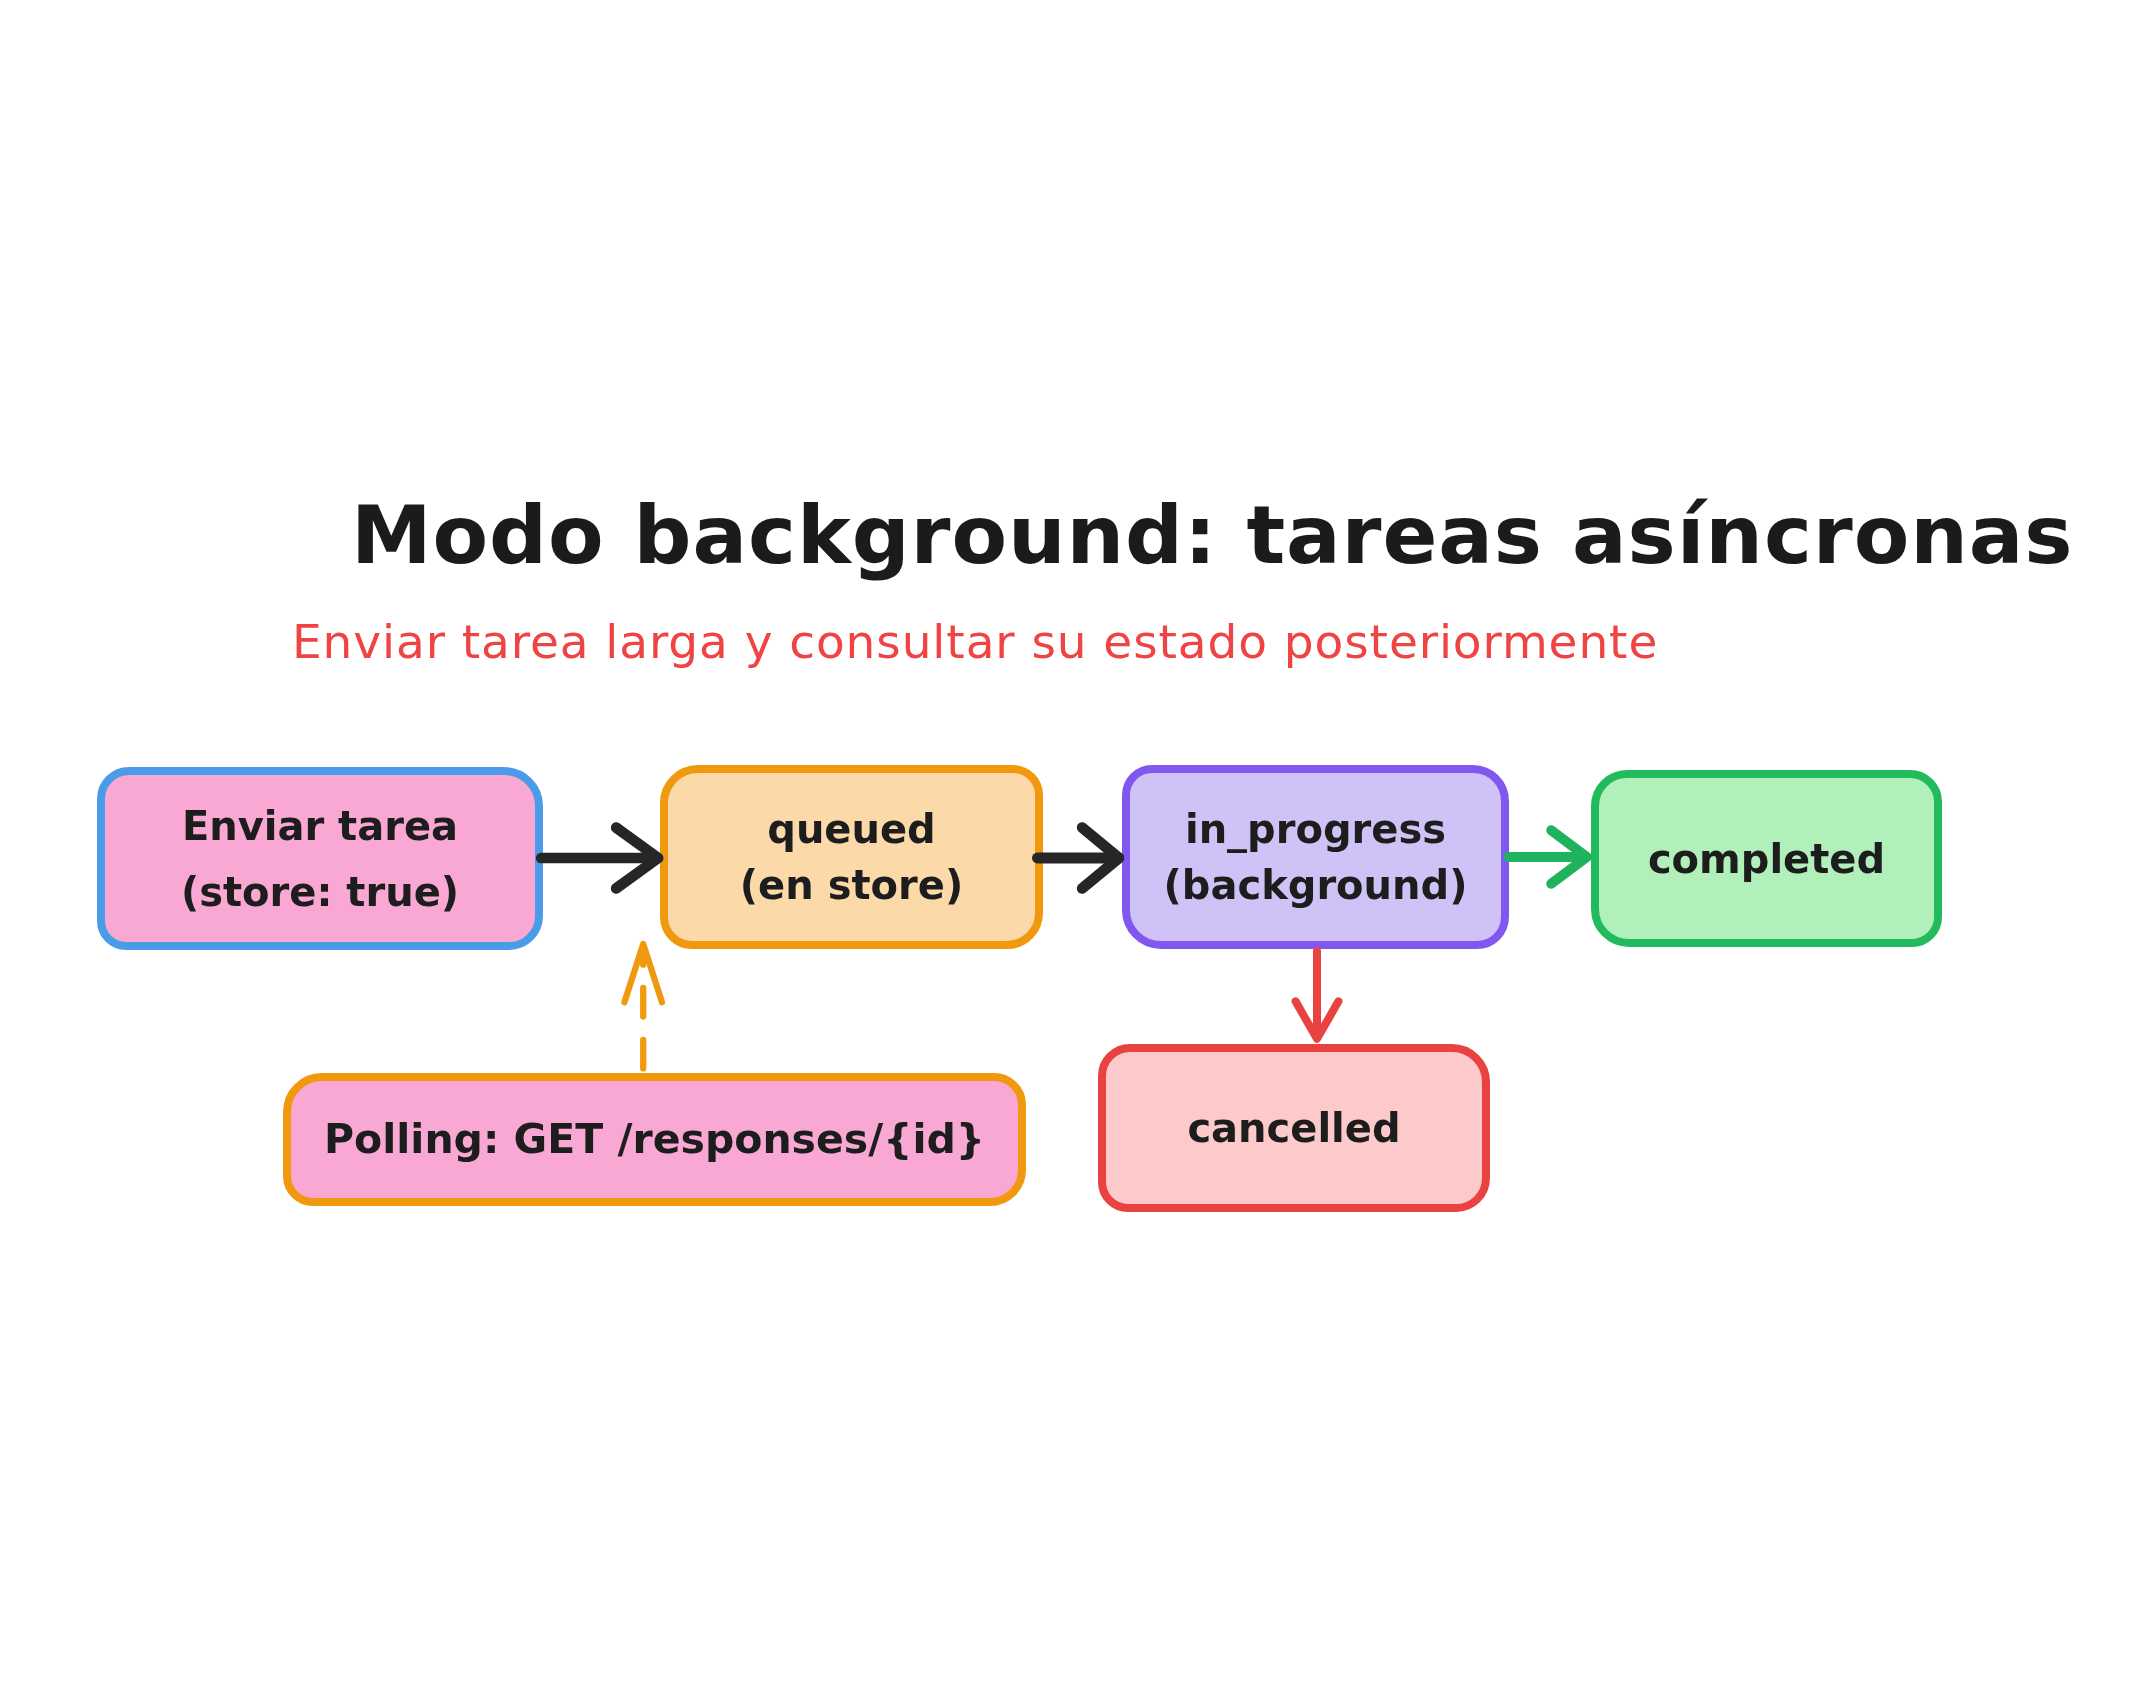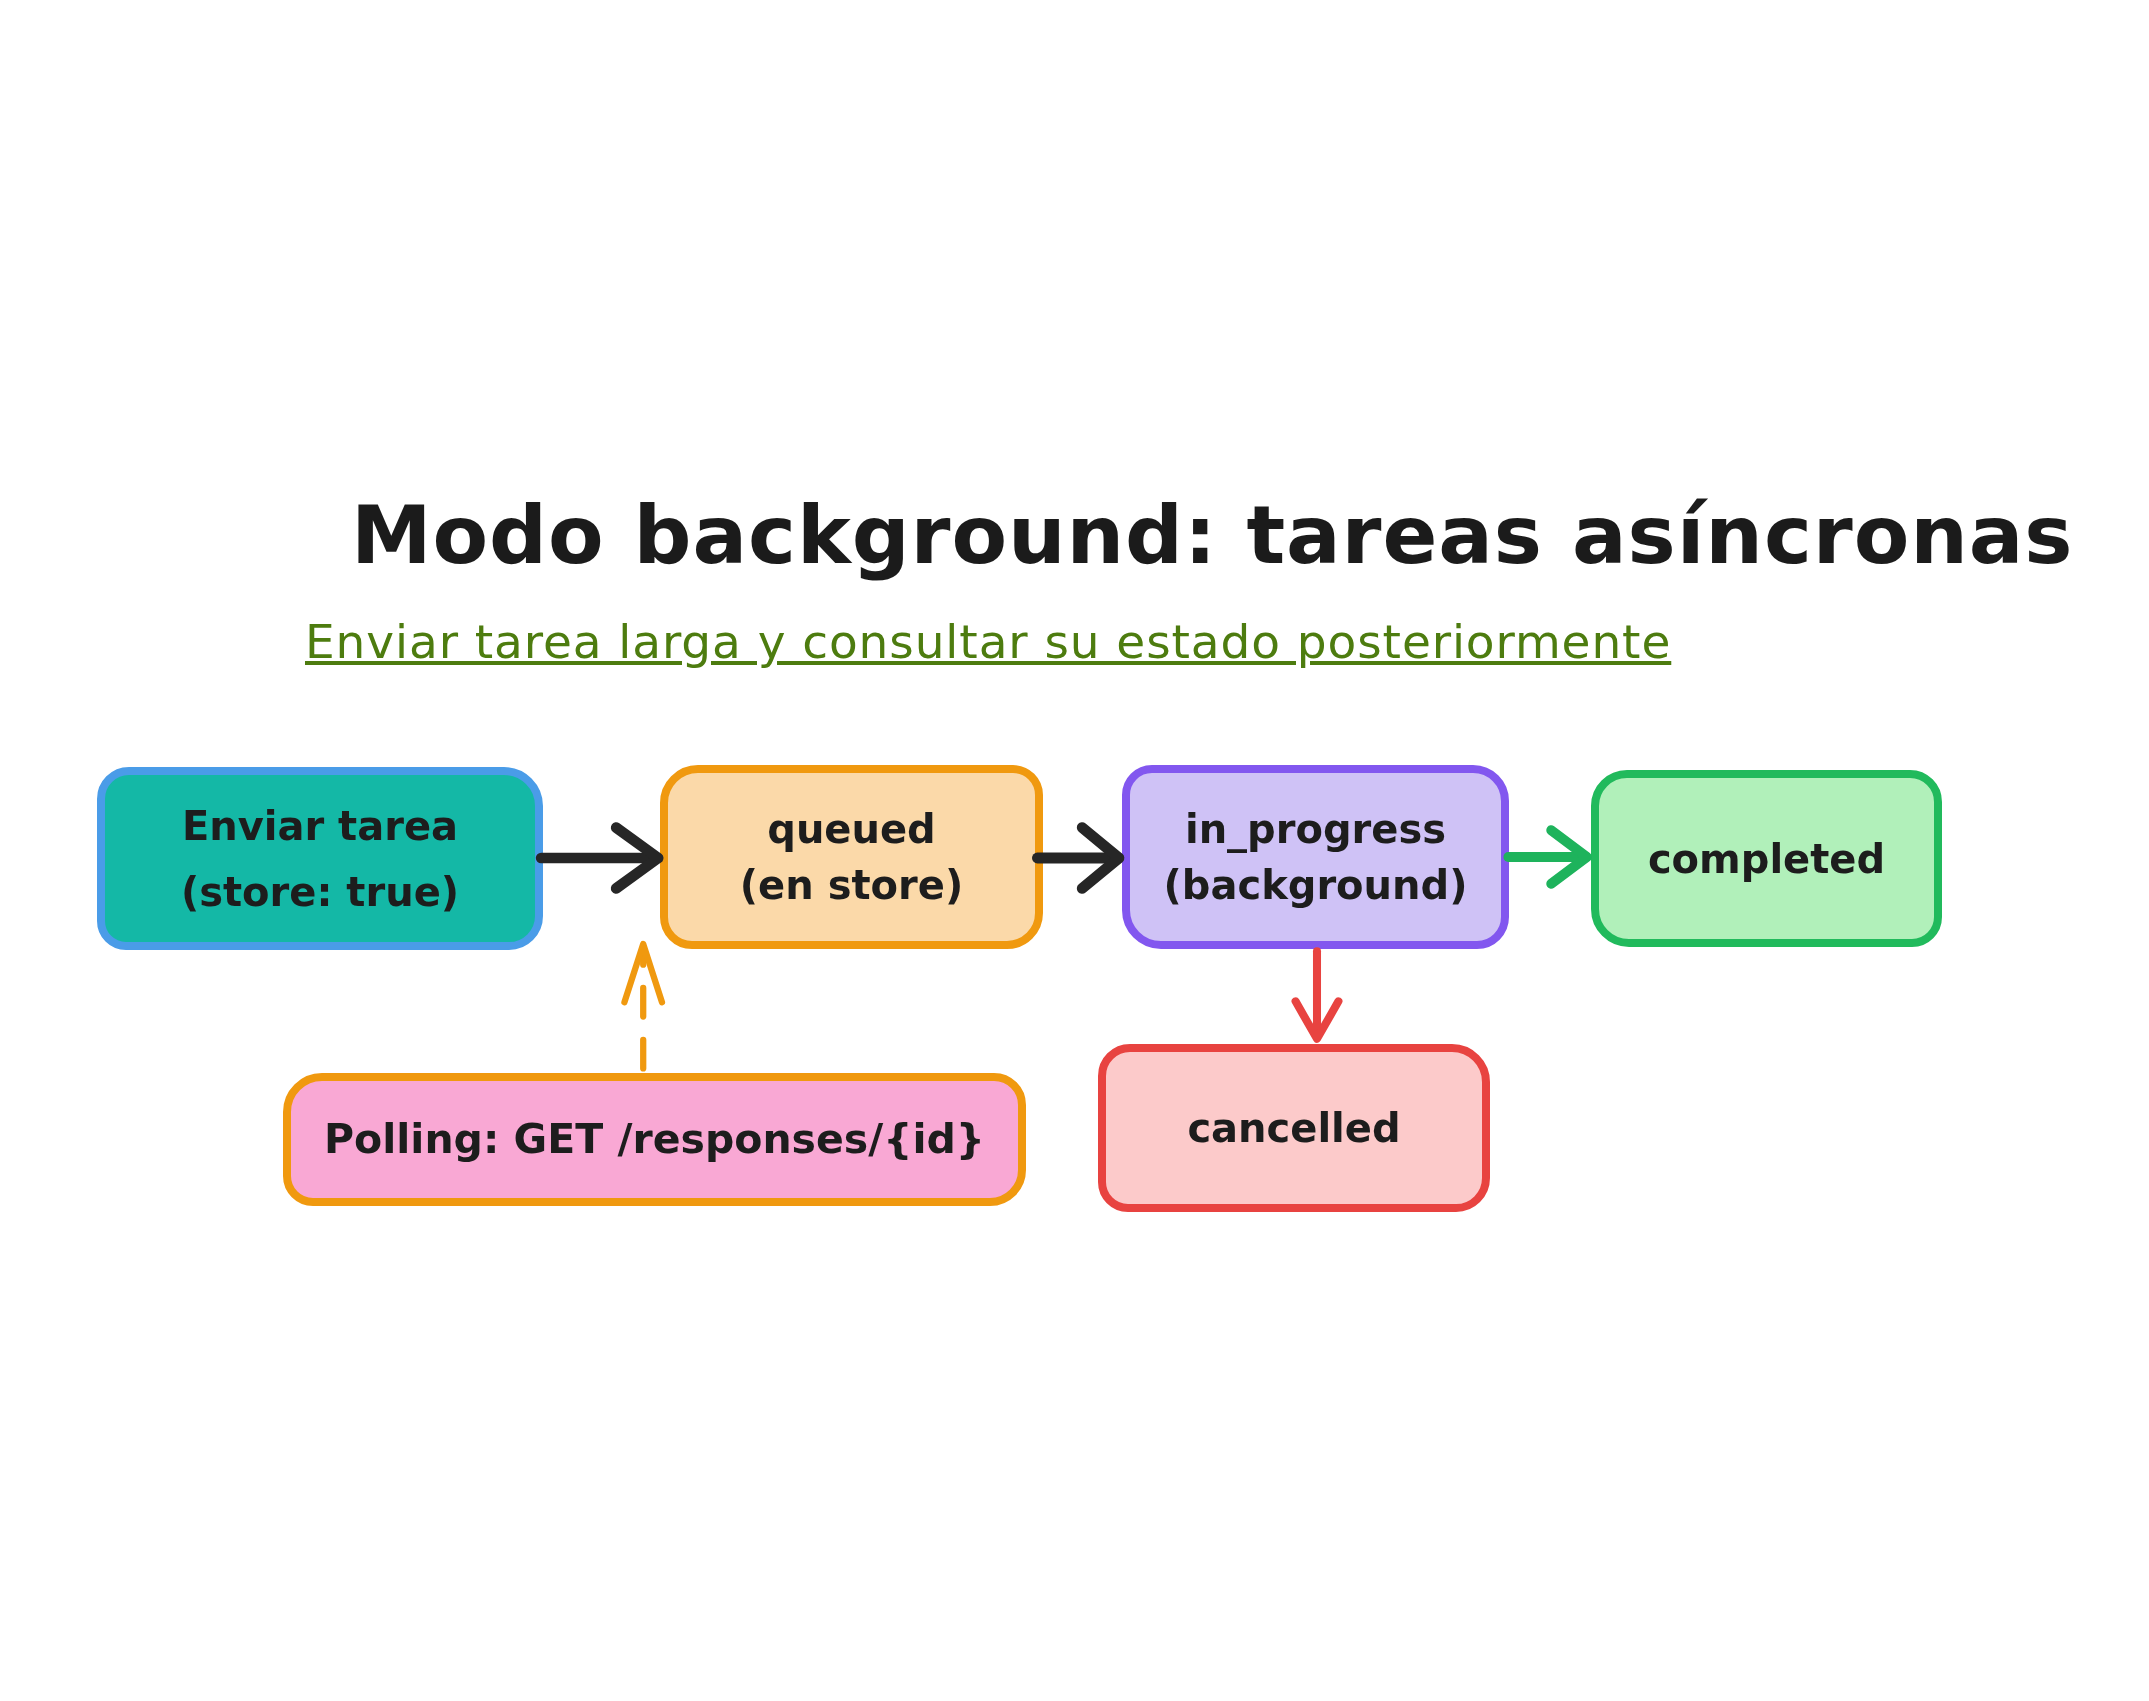--- a/index.html
+++ b/index.html
@@ -18,28 +18,27 @@
     left: 351px;
     top: 488px;
     font-size: 81px;
     font-weight: 700;
     letter-spacing: 0.9px;
     color: #1b1b1b;
     white-space: nowrap;
   }
   .subtitle {
     position: absolute;
-    left: 305px;
+    left: 292px;
     top: 614px;
     font-size: 47px;
     font-weight: 400;
     letter-spacing: 0.9px;
-    color: #4d7c0f;
+    color: #ef4444;
     white-space: nowrap;
-    text-decoration: underline;
   }
   .node {
     position: absolute;
     box-sizing: border-box;
     display: flex;
     flex-direction: column;
     align-items: center;
     justify-content: center;
     gap: 10.7px;
     text-align: center;
@@ -58,21 +57,21 @@
   }
 </style>
 </head>
 <body>
 
 <div class="canvas">
 
   <div class="title">Modo background: tareas asíncronas</div>
   <div class="subtitle">Enviar tarea larga y consultar su estado posteriormente</div>
 
-  <div class="node" style="left: 97px; top: 767px; width: 446px; height: 183px; border-radius: 32px 39px 34px 29px; background-color: #14b8a6; border-color: rgb(74, 156, 232); gap: 20px;">
+  <div class="node" style="left: 97px; top: 767px; width: 446px; height: 183px; border-radius: 32px 39px 34px 29px; background-color: #f9a8d4; border-color: rgb(74, 156, 232); gap: 20px;">
     <span class="line1">Enviar tarea</span>
     <span class="line2">(store: true)</span>
   </div>
 
   <div class="node" style="left: 660px; top: 765px; width: 383px; height: 184px; border-radius: 38px 30px 36px 32px; background-color: rgb(251, 217, 169); border-color: rgb(240, 153, 15);">
     <span class="line1">queued</span>
     <span class="line2">(en store)</span>
   </div>
 
   <div class="node" style="left: 1122px; top: 765px; width: 387px; height: 184px; border-radius: 30px 36px 32px 39px; background-color: rgb(207, 194, 246); border-color: rgb(130, 87, 239);">

